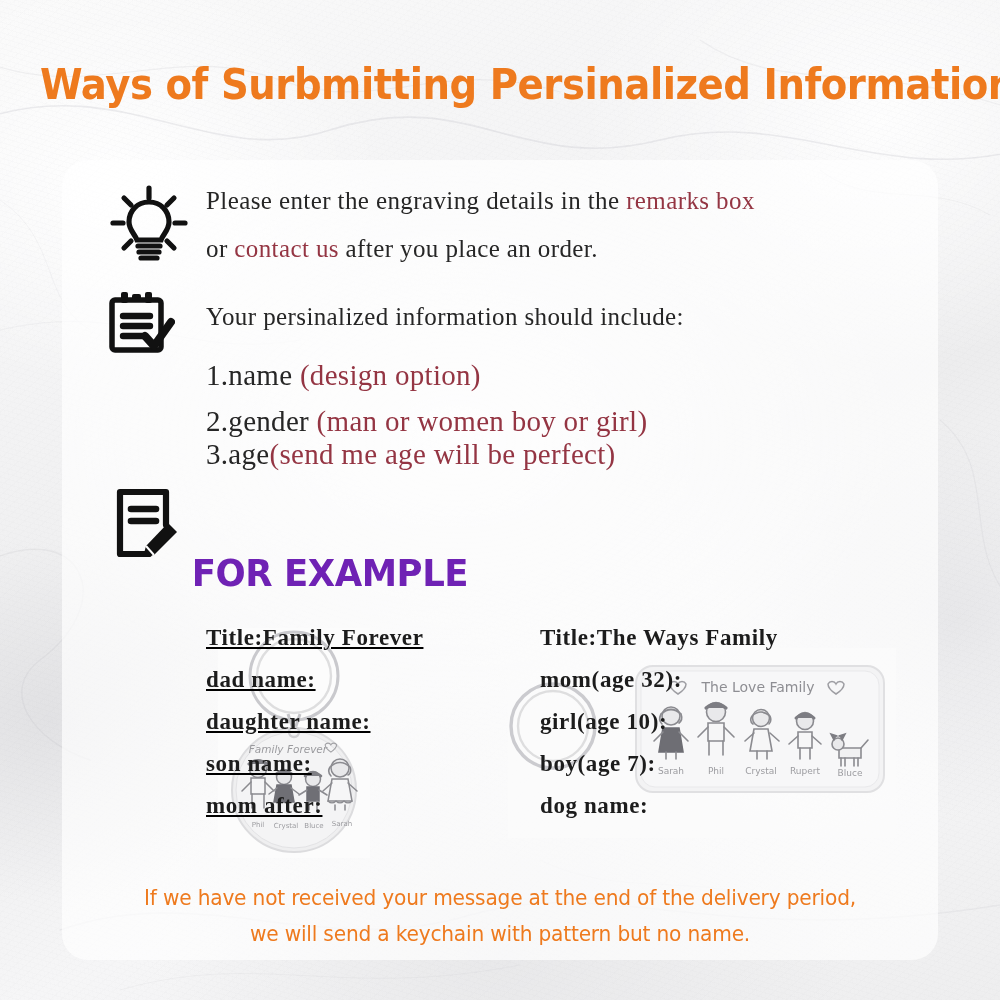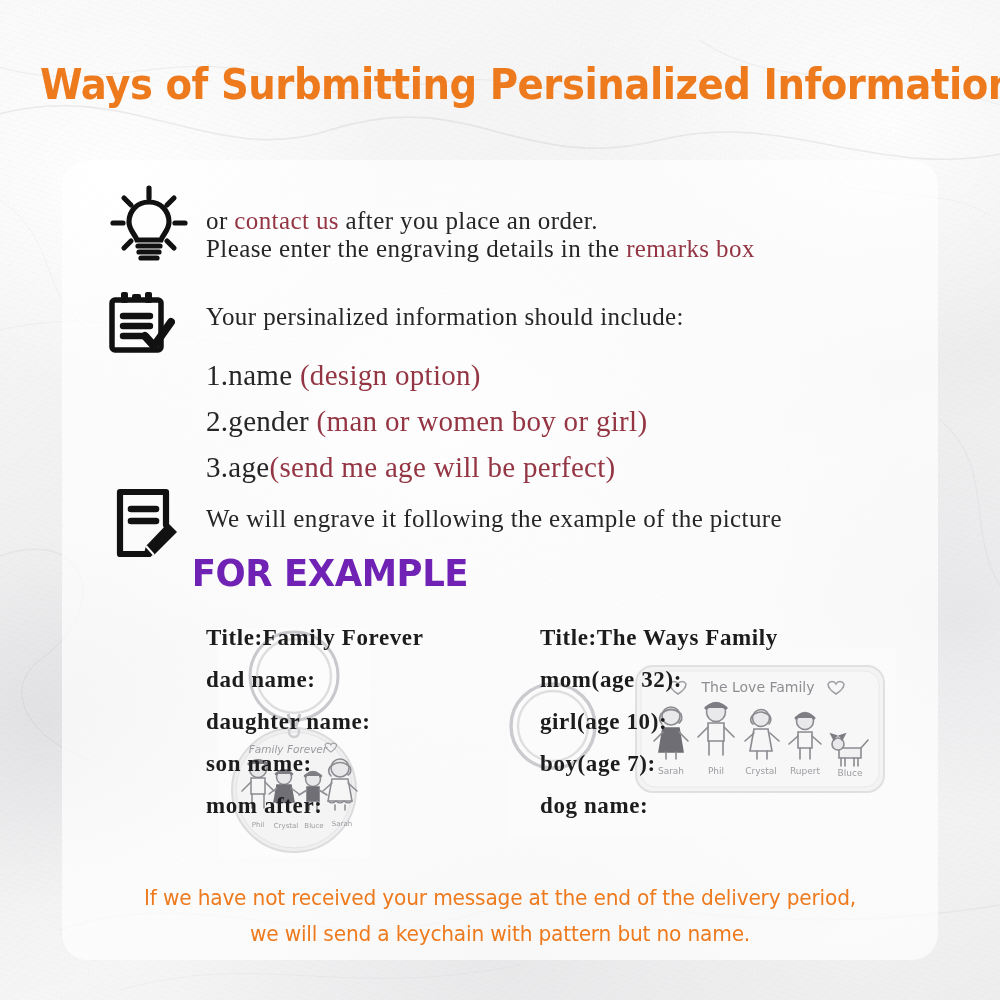--- a/index.html
+++ b/index.html
@@ -202,25 +202,25 @@
         <line x1="67" y1="66" x2="60" y2="59"></line>
         <path d="M42,20 C30,20 22,29 22,40 C22,48 28,52 30,58 L54,58 C56,52 62,48 62,40 C62,29 54,20 42,20 Z"></path>
         <line x1="31" y1="64" x2="53" y2="64"></line>
         <line x1="32" y1="70" x2="52" y2="70"></line>
         <line x1="34" y1="76" x2="50" y2="76"></line>
       </g>
     </svg>
   </div>
 
   <div class="blk" style="left:206px; top:187px;">
+    <div class="body-text">
+      <span>Please enter the engraving details in the </span><span class="maroon">remarks box</span>
+    </div>
     <div class="body-text" style="margin-top:20px;">
       <span>or </span><span class="maroon">contact us</span><span> after you place an order.</span>
-    </div>
-    <div class="body-text">
-      <span>Please enter the engraving details in the </span><span class="maroon">remarks box</span>
     </div>
   </div>
 
   <div class="icon" style="left:103px; top:292px;">
     <svg width="72" height="66" viewBox="0 0 72 66">
       <g fill="#111">
         <rect x="18" y="0" width="7" height="11" rx="2"></rect>
         <rect x="29" y="2" width="9" height="7" rx="2"></rect>
         <rect x="42" y="0" width="7" height="11" rx="2"></rect>
       </g>
@@ -233,42 +233,41 @@
       <path d="M42,44 L51,54 L68,30" fill="none" stroke="#111" stroke-width="8" stroke-linecap="round" stroke-linejoin="round"></path>
     </svg>
   </div>
 
   <div class="blk" style="left:206px; top:303px;">
     <div class="body-text">Your persinalized information should include:</div>
     <div style="margin-top:28px;">
       <div class="list-line" style="margin-bottom:13px;">
         <span>1.name </span><span class="maroon">(design option)</span>
       </div>
-      <div class="list-line" style="margin-bottom:13px;">
+      <div class="list-line" style="">
         <span>2.gender </span><span class="maroon">(man or women boy or girl)</span>
       </div>
       <div class="list-line">
         <span>3.age</span><span class="maroon">(send me age will be perfect)</span>
       </div>
     </div>
   </div>
 
   <div class="icon" style="left:113px; top:487px;">
     <svg width="68" height="74" viewBox="0 0 68 74">
       <path d="M7,5 h46 v33 M7,5 v62 h29" fill="none" stroke="#111" stroke-width="6.2" stroke-linejoin="round" stroke-linecap="round"></path>
       <g stroke="#111" stroke-width="6.6" stroke-linecap="round">
         <line x1="18" y1="22" x2="43" y2="22"></line>
         <line x1="18" y1="34" x2="43" y2="34"></line>
       </g>
       <path d="M55,36 L64,45 L41,68 L30,70 L33,59 Z" fill="#111"></path>
       <path d="M33,59 L41,68" stroke="#fff" stroke-width="2"></path>
     </svg>
   </div>
 
-  <div class="body-text blk" style="left:206px; top:505px;">We will engrave it following the example of the picture</div>
 
   <div class="for-example">FOR EXAMPLE</div>
 
   <div class="photo photo-round">
     <svg width="152" height="230" viewBox="0 0 152 230">
 
       <g fill="none" stroke="#c9c9cd" stroke-width="3">
         <ellipse cx="76" cy="48" rx="44" ry="44"></ellipse>
         <ellipse cx="76" cy="48" rx="37" ry="37" stroke="#dededf" stroke-width="2.4"></ellipse>
       </g>
@@ -369,21 +368,21 @@
       <g font-family="DejaVu Sans, sans-serif" font-size="9" fill="#9c9ca0" text-anchor="middle">
         <text x="163" y="126">Sarah</text>
         <text x="208" y="126">Phil</text>
         <text x="253" y="126">Crystal</text>
         <text x="297" y="126">Rupert</text>
         <text x="342" y="128">Bluce</text>
       </g>
     </svg>
   </div>
 
-  <div class="ex-col" style="left:206px; top:625px;">
+  <div class="ex-col" style="left:206px; top:625px;text-decoration:underline;">
     <div class="ex-line ex-title">Title:Family Forever</div>
     <div class="ex-line">dad name:</div>
     <div class="ex-line">daughter name:</div>
     <div class="ex-line">son name:</div>
     <div class="ex-line">mom after:</div>
   </div>
 
   <div class="ex-col" style="left:540px; top:625px;">
     <div class="ex-line ex-title">Title:The Ways Family</div>
     <div class="ex-line">mom(age 32):</div>

